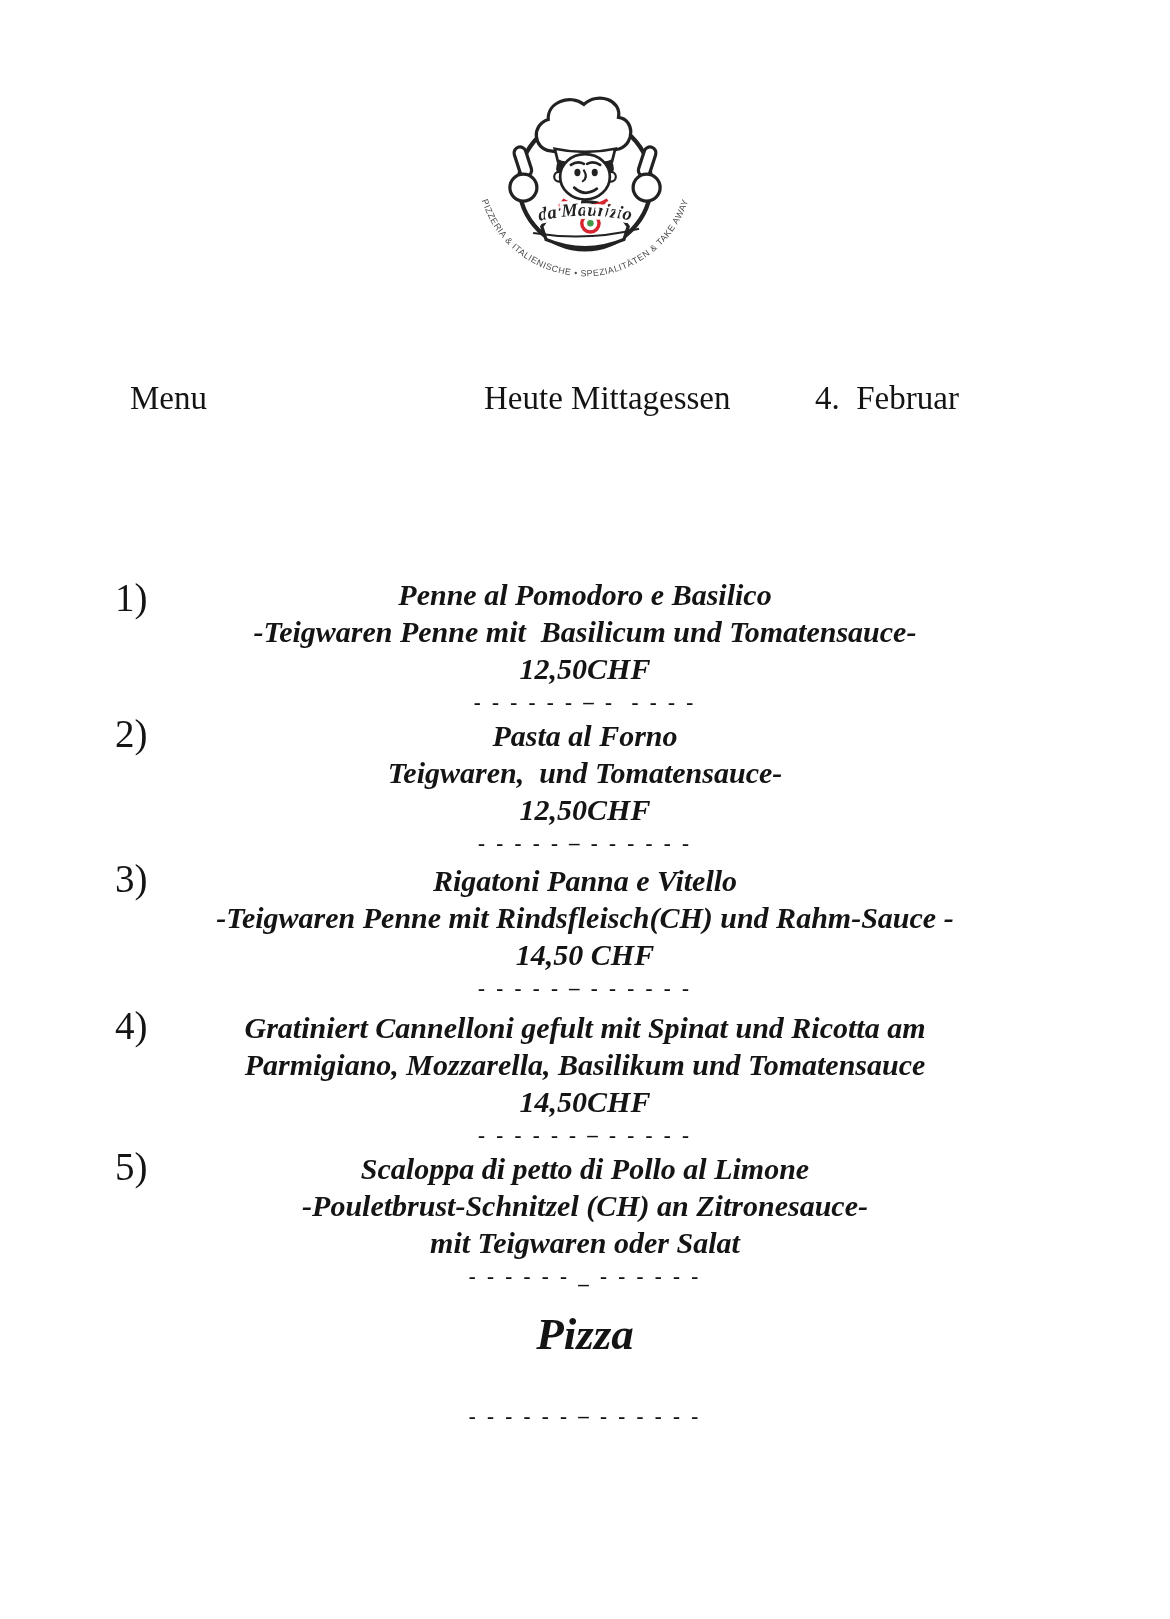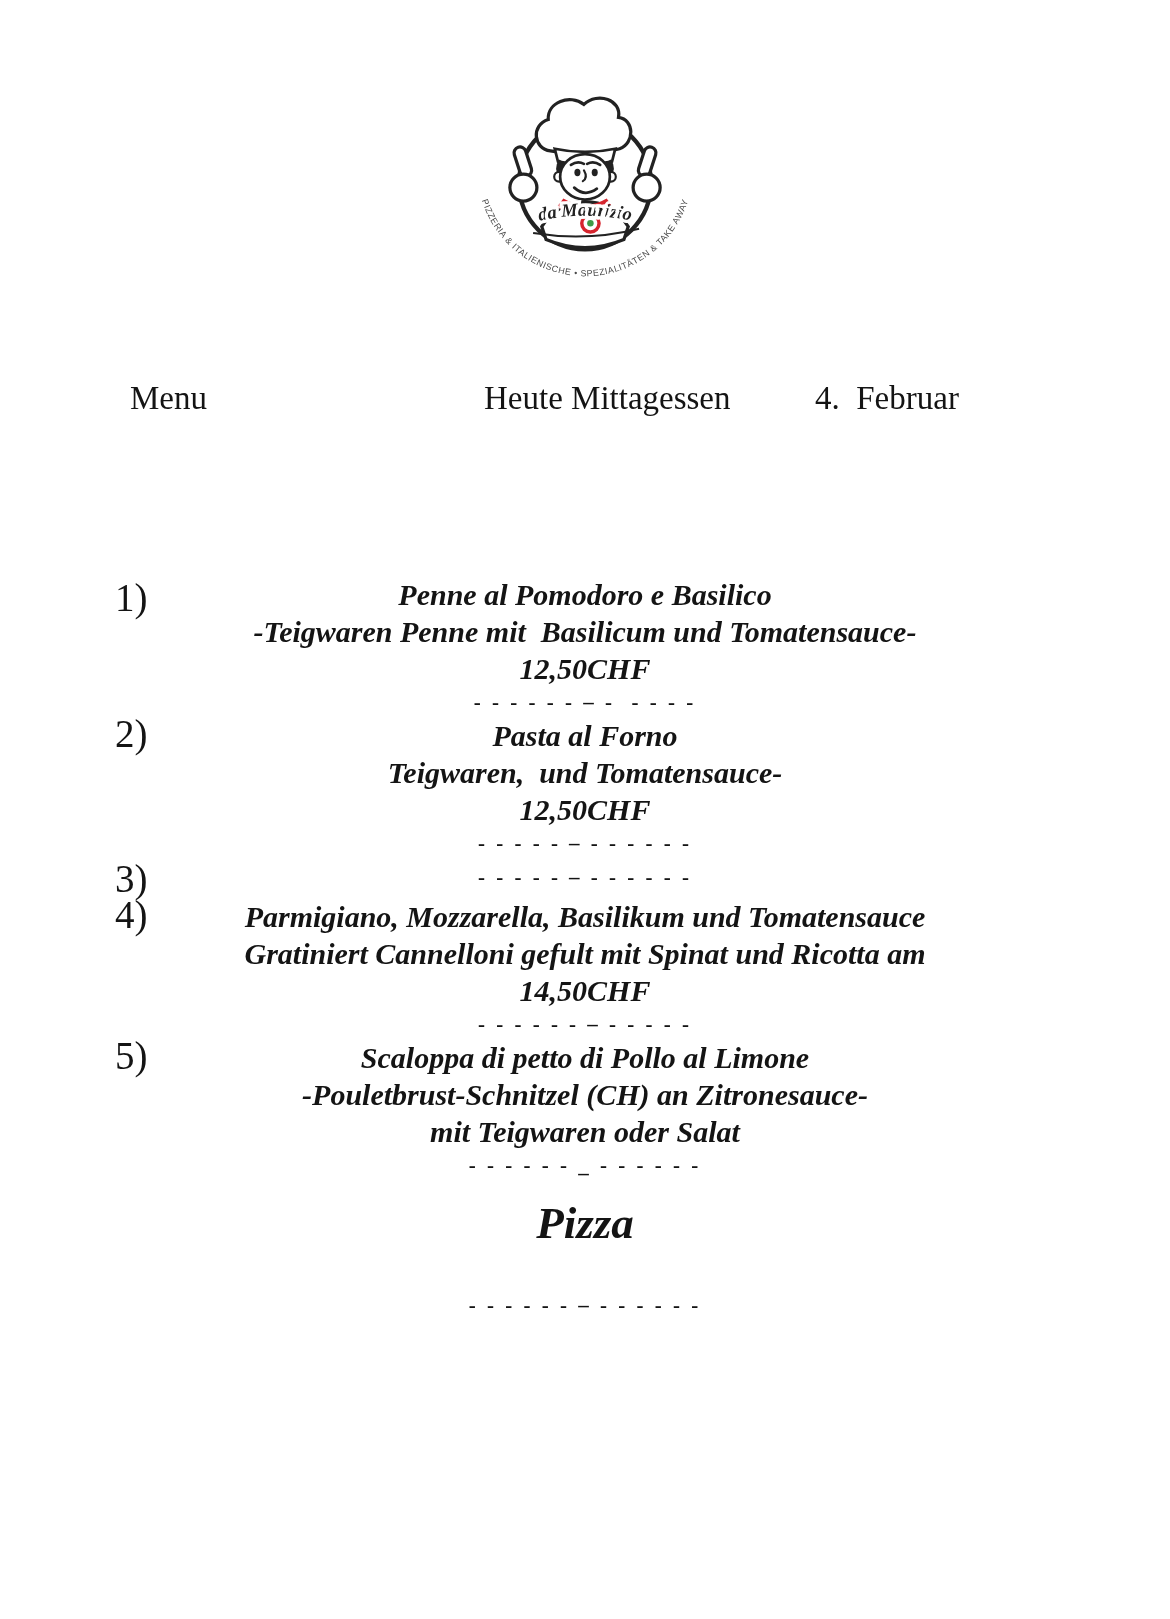--- a/index.html
+++ b/index.html
@@ -115,28 +115,33 @@
       <div class="item-lines">
         <div class="line">Pasta al Forno</div>
         <div class="line">Teigwaren,  und Tomatensauce-</div>
         <div class="line">12,50CHF</div>
       </div>
       <div class="separator">- - - - - – - - - - - -</div>
     </div>
 
     <div class="menu-item m3">
       <span class="item-number">3)</span>
+      <div class="item-lines">
+        <div class="line">Rigatoni Panna e Vitello</div>
+        <div class="line">-Teigwaren Penne mit Rindsfleisch(CH) und Rahm-Sauce -</div>
+        <div class="line">14,50 CHF</div>
+      </div>
       <div class="separator">- - - - - – - - - - - -</div>
     </div>
 
     <div class="menu-item m4">
       <span class="item-number">4)</span>
       <div class="item-lines">
+        <div class="line">Gratiniert Cannelloni gefult mit Spinat und Ricotta am</div>
         <div class="line">Parmigiano, Mozzarella, Basilikum und Tomatensauce</div>
-        <div class="line">Gratiniert Cannelloni gefult mit Spinat und Ricotta am</div>
         <div class="line">14,50CHF</div>
       </div>
       <div class="separator">- - - - - - – - - - - -</div>
     </div>
 
     <div class="menu-item m5">
       <span class="item-number">5)</span>
       <div class="item-lines">
         <div class="line">Scaloppa di petto di Pollo al Limone</div>
         <div class="line">-Pouletbrust-Schnitzel (CH) an Zitronesauce-</div>

